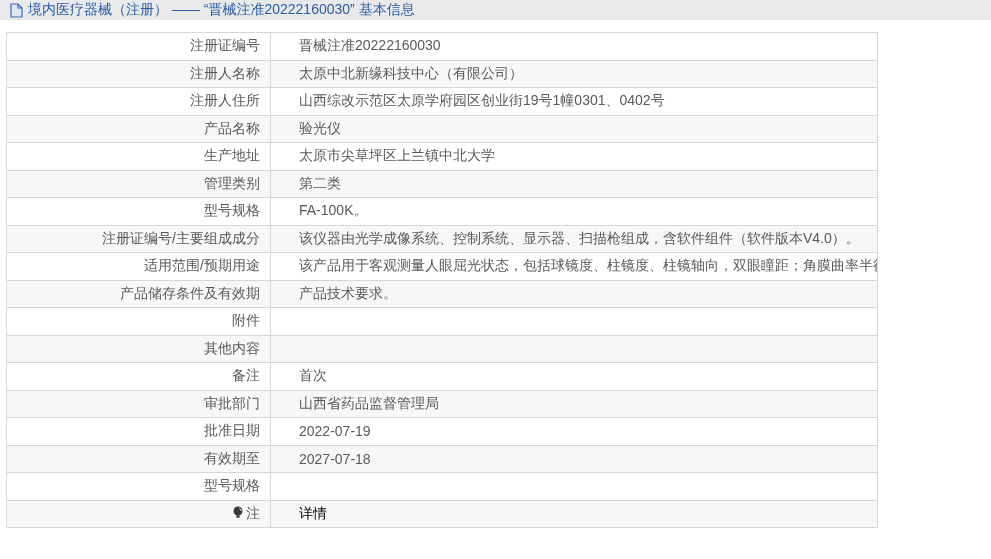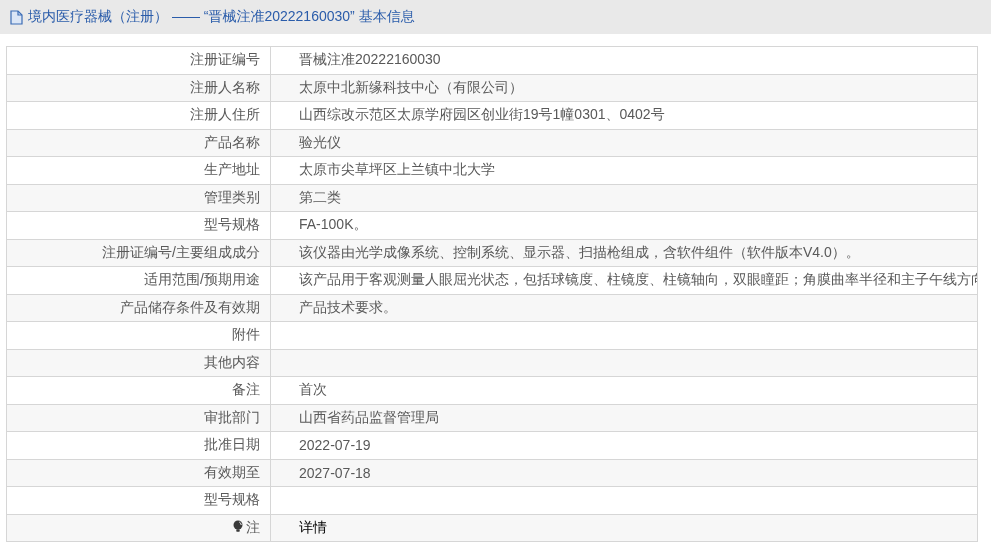--- a/index.html
+++ b/index.html
@@ -4,37 +4,37 @@
 <style>
   * { box-sizing: border-box; }
   html, body { margin: 0; padding: 0; }
   body {
     width: 991px; height: 559px;
     background: #ffffff;
     font-family: "Liberation Sans", "DejaVu Sans", sans-serif;
     overflow: hidden;
   }
   .header-bar {
-    height: 34px;
+    height: 20px;
     background: #e9e9e9;
     display: flex;
     align-items: center;
     gap: 5px;
     padding: 0 10px;
   }
   .header-title {
     font-size: 14px;
     color: #2a5caa;
     white-space: nowrap;
   }
   .doc-icon { display: inline-flex; align-items: center; }
   table.info-table {
     border-collapse: collapse;
     table-layout: fixed;
-    width: 972px;
+    width: 872px;
     margin: 12px 0 0 6px;
   }
   .info-table th, .info-table td {
     border: 1px solid #d6d6d6;
     height: 27.5px;
     font-size: 14px;
     font-weight: normal;
     color: #595959;
     padding: 0;
     overflow: hidden;

